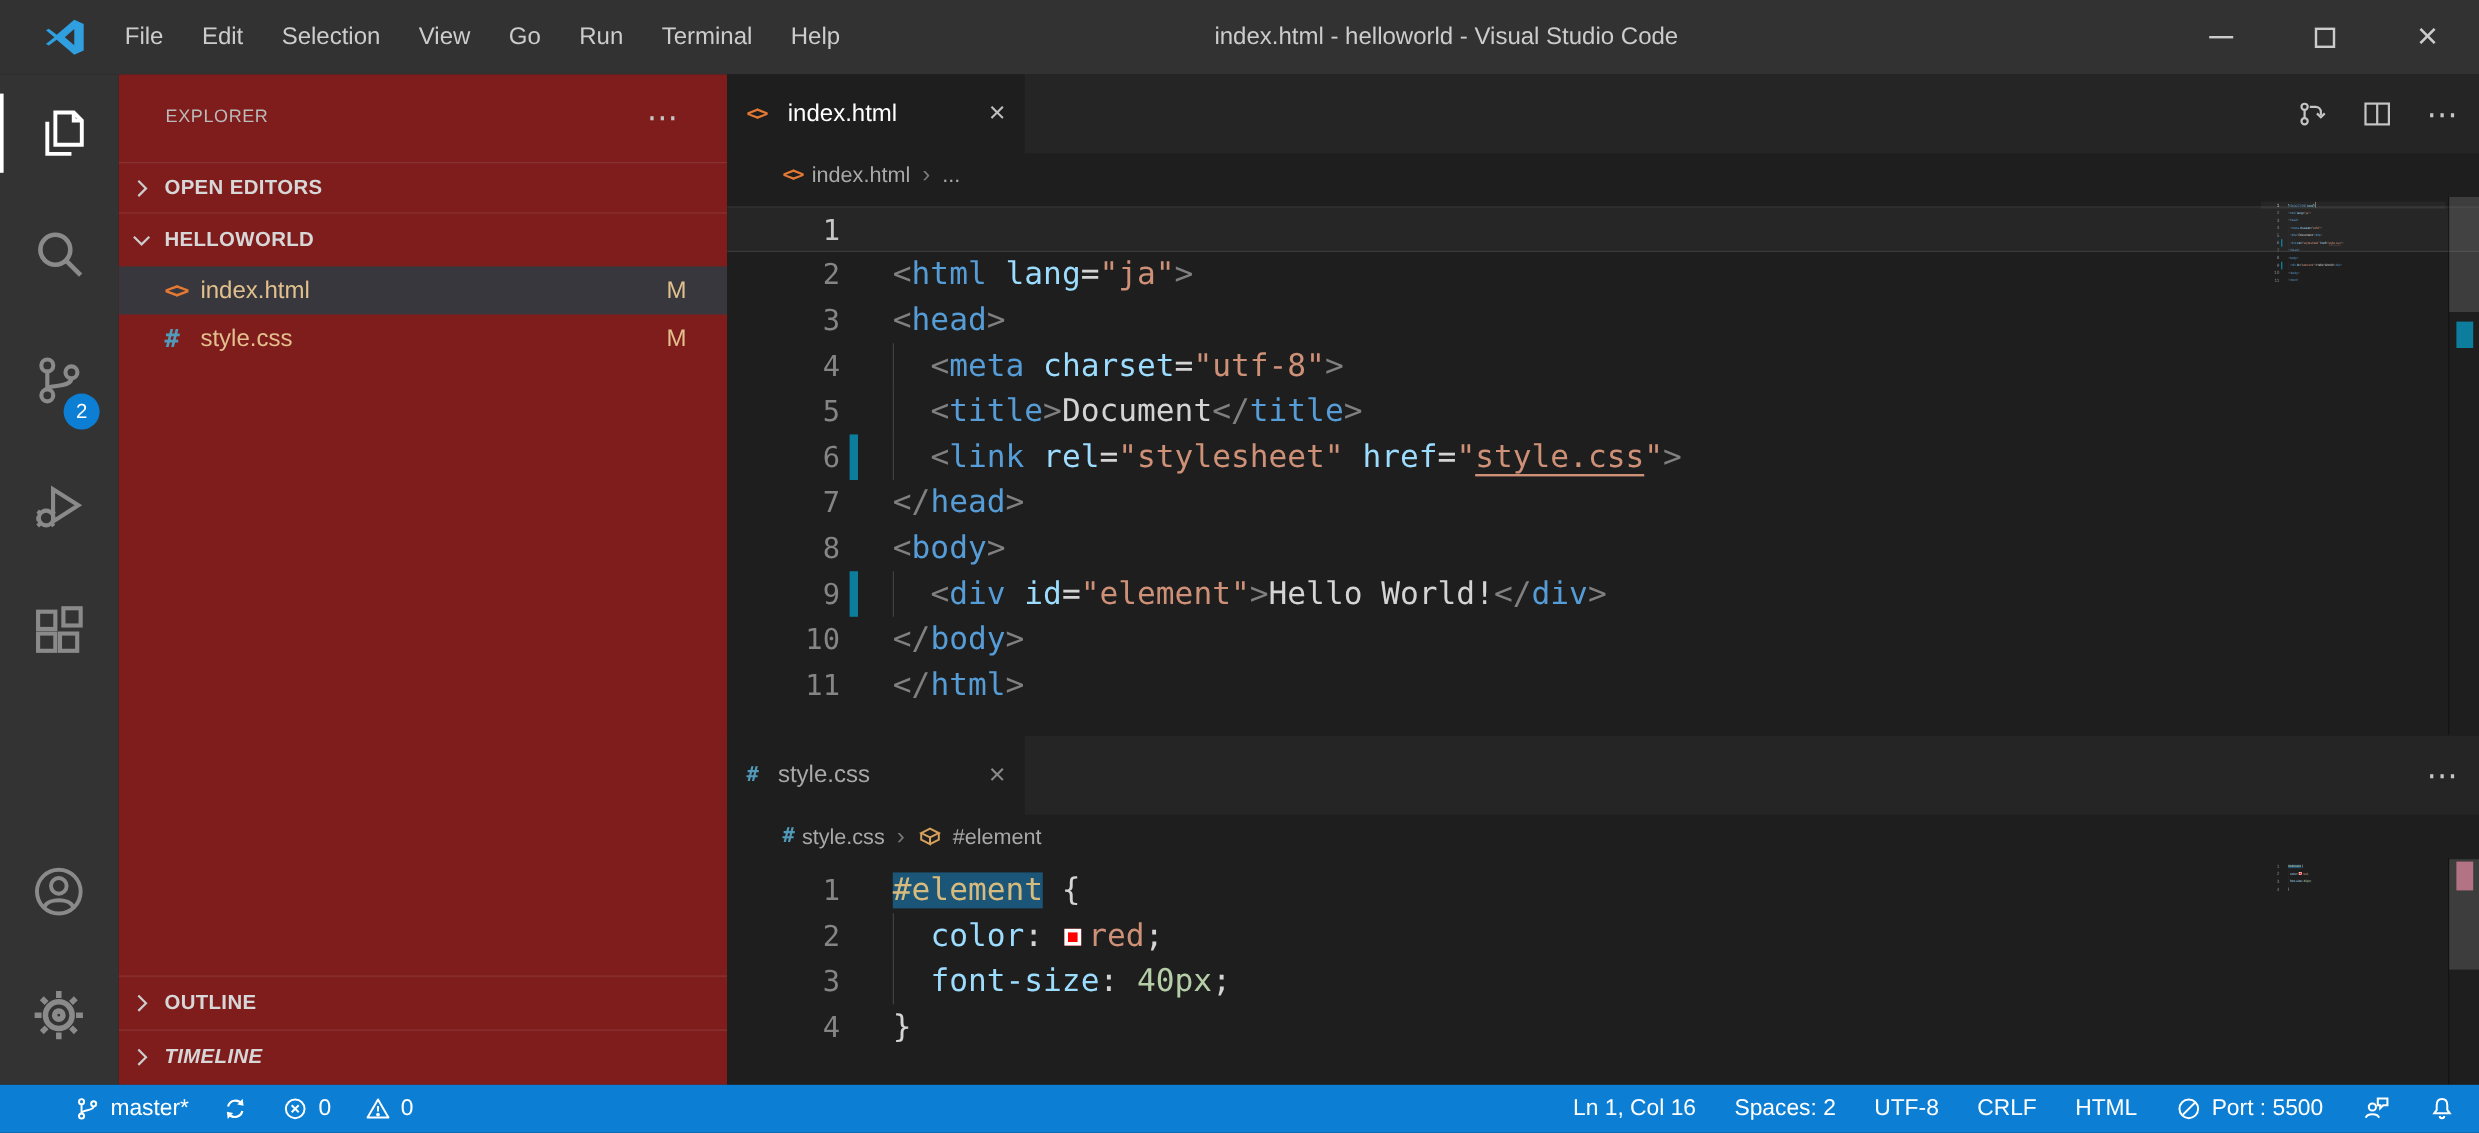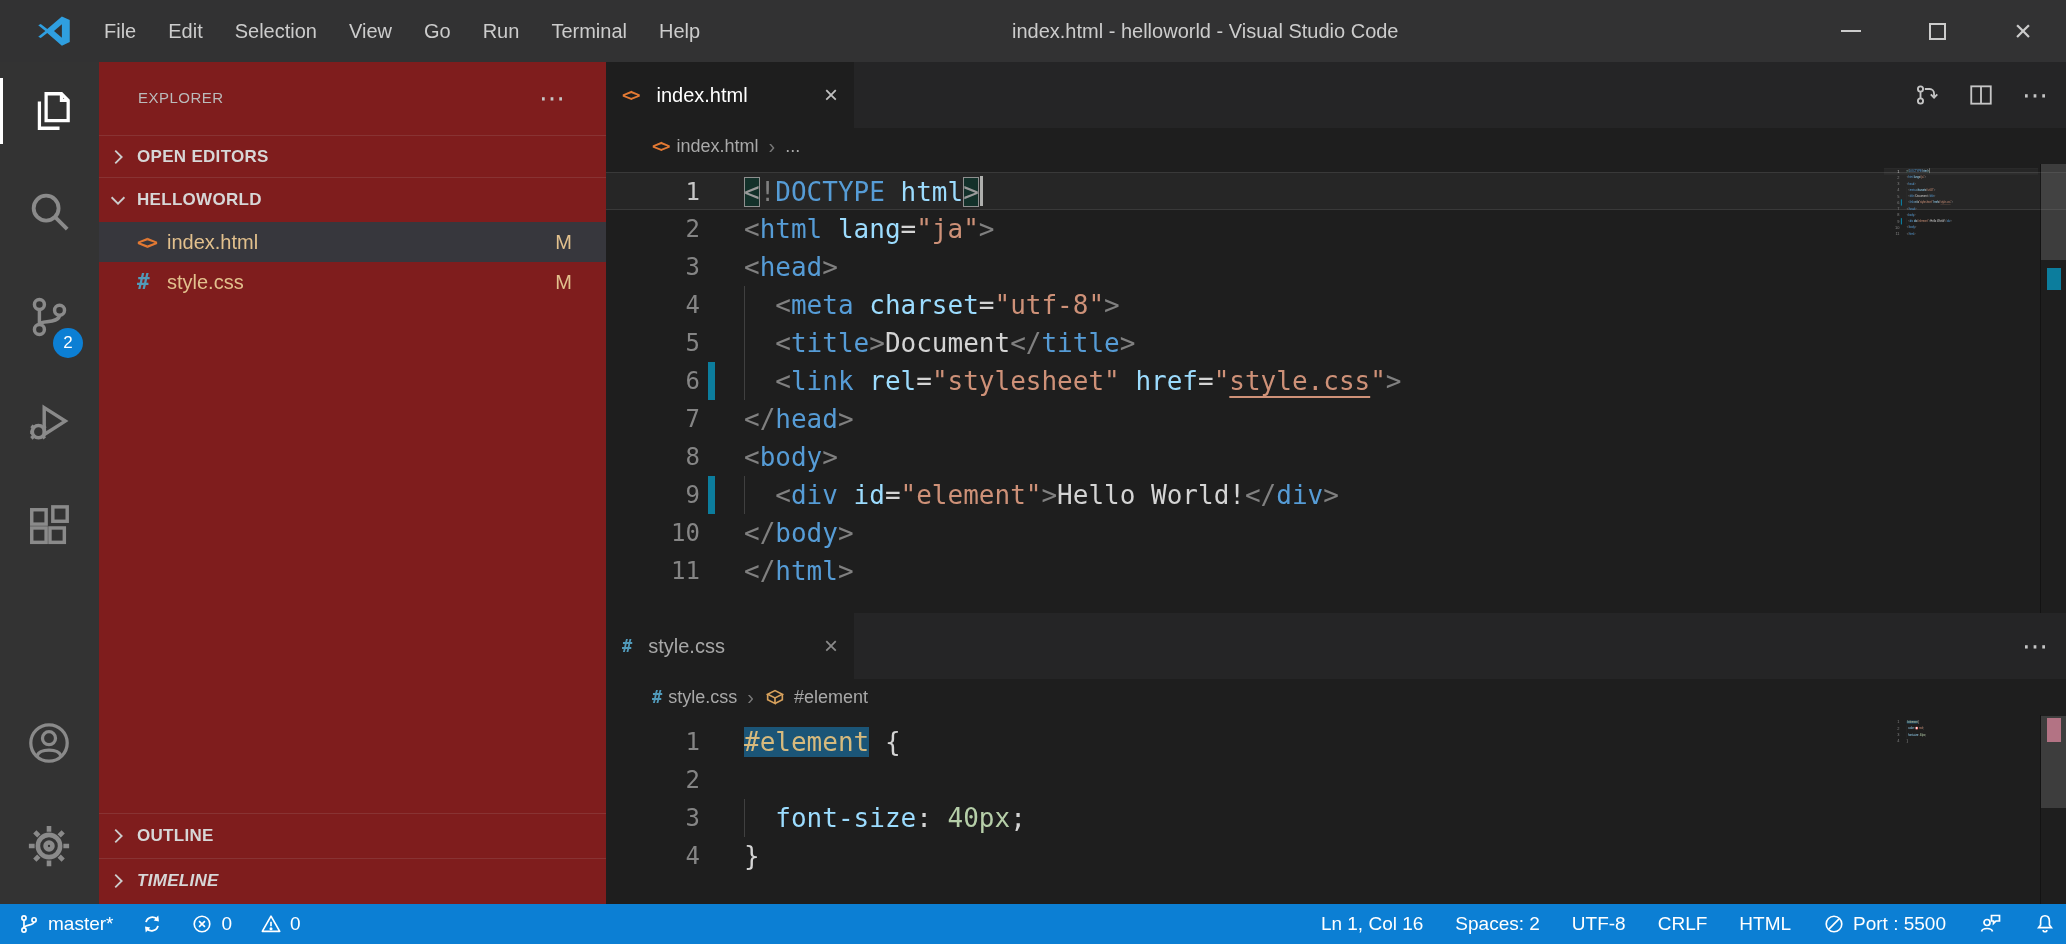--- a/index.html
+++ b/index.html
@@ -77,23 +77,23 @@
   .tk-cursor{display:inline-block;width:3px;height:30px;background:#aeafad;vertical-align:-5px;margin-left:1px;}
   .tk-swatch{display:inline-block;width:14px;height:14px;background:#ff0000;border:3px solid #ffffff;margin:0 6px 0 2px;}
   .minimap{position:absolute;top:4px;right:28px;width:154px;overflow:hidden;}
   #mini-0{height:120px;} #mini-1{height:45px;}
   .mini-inner{transform:scale(.165);transform-origin:0 0;width:1430px;pointer-events:none;}
   .sb{position:absolute;right:0;top:0;width:26px;height:100%;border-left:1px solid rgba(0,0,0,.35);}
   .sb-thumb{position:absolute;left:0;width:26px;background:rgba(121,121,121,.35);}
   .sb-mark{position:absolute;left:6px;width:14px;}
   
   #statusbar{position:absolute;left:0;top:904px;width:2066px;height:40px;display:flex;align-items:center;justify-content:space-between;color:#ffffff;font-size:19px;}
-  #status-left,#status-right{display:flex;align-items:center;height:40px;}
+  #status-left,#status-right{display:flex;align-items:center;height:40px;margin-left:44px;}
   #status-left{padding-left:18px;gap:28px;}
-  #status-right{padding-right:10px;gap:32px;}
+  #status-right{padding-right:20px;gap:32px;}
   .status-item{display:flex;align-items:center;gap:8px;white-space:nowrap;}
 </style>
 </head>
 <body>
 
 <div id="titlebar">
   <svg id="vscode-logo" viewBox="0 0 32 32">
     <polygon points="23,3 10,14.2 4.2,9.8 2,10.9 8.3,16 2,21.1 4.2,22.2 10,17.8 23,29 30,25.8 30,6.2" fill="#2f9fe0"></polygon>
     <polygon points="23,10 16,16 23,22" fill="#323233"></polygon>
   </svg>
@@ -235,21 +235,20 @@
       <span class="bc-ico ico-html">&lt;&gt;</span>
       <span>index.html</span>
       <span class="bc-sep"></span>
       <span>...</span>
     </div>
     <div class="codearea" id="code-area-0">
       <div class="code-lines" id="code-0">
           <div class="code-line cur">
             <div class="ln">1</div>
             <div class="mod-marker"></div>
-            <div class="line-content"><span class="tk-bm">&lt;</span><span class="tk-bang">!</span><span class="tk-tag">DOCTYPE</span><span class="tk-plain"> </span><span class="tk-attr">html</span><span class="tk-bm">&gt;</span><span class="tk-cursor"></span></div>
           </div>
           <div class="code-line">
             <div class="ln">2</div>
             <div class="mod-marker"></div>
             <div class="line-content"><span class="tk-punc">&lt;</span><span class="tk-tag">html</span><span class="tk-plain"> </span><span class="tk-attr">lang</span><span class="tk-op">=</span><span class="tk-str">"ja"</span><span class="tk-punc">&gt;</span></div>
           </div>
           <div class="code-line">
             <div class="ln">3</div>
             <div class="mod-marker"></div>
             <div class="line-content"><span class="tk-punc">&lt;</span><span class="tk-tag">head</span><span class="tk-punc">&gt;</span></div>
@@ -386,20 +385,21 @@
     <div class="codearea" id="code-area-1">
       <div class="code-lines" id="code-1">
           <div class="code-line">
             <div class="ln">1</div>
             <div class="mod-marker"></div>
             <div class="line-content"><span class="tk-selhl">#element</span><span class="tk-plain"> </span><span class="tk-brace">{</span></div>
           </div>
           <div class="code-line">
             <div class="ln">2</div>
             <div class="mod-marker"></div>
+            <div class="line-content"><span class="indent-guide"></span><span class="tk-plain">  </span><span class="tk-prop">color</span><span class="tk-op">:</span><span class="tk-plain"> </span><span class="tk-swatch"></span><span class="tk-str">red</span><span class="tk-op">;</span></div>
           </div>
           <div class="code-line">
             <div class="ln">3</div>
             <div class="mod-marker"></div>
             <div class="line-content"><span class="indent-guide"></span><span class="tk-plain">  </span><span class="tk-prop">font-size</span><span class="tk-op">:</span><span class="tk-plain"> </span><span class="tk-num">40px</span><span class="tk-op">;</span></div>
           </div>
           <div class="code-line">
             <div class="ln">4</div>
             <div class="mod-marker"></div>
             <div class="line-content"><span class="tk-brace">}</span></div>

